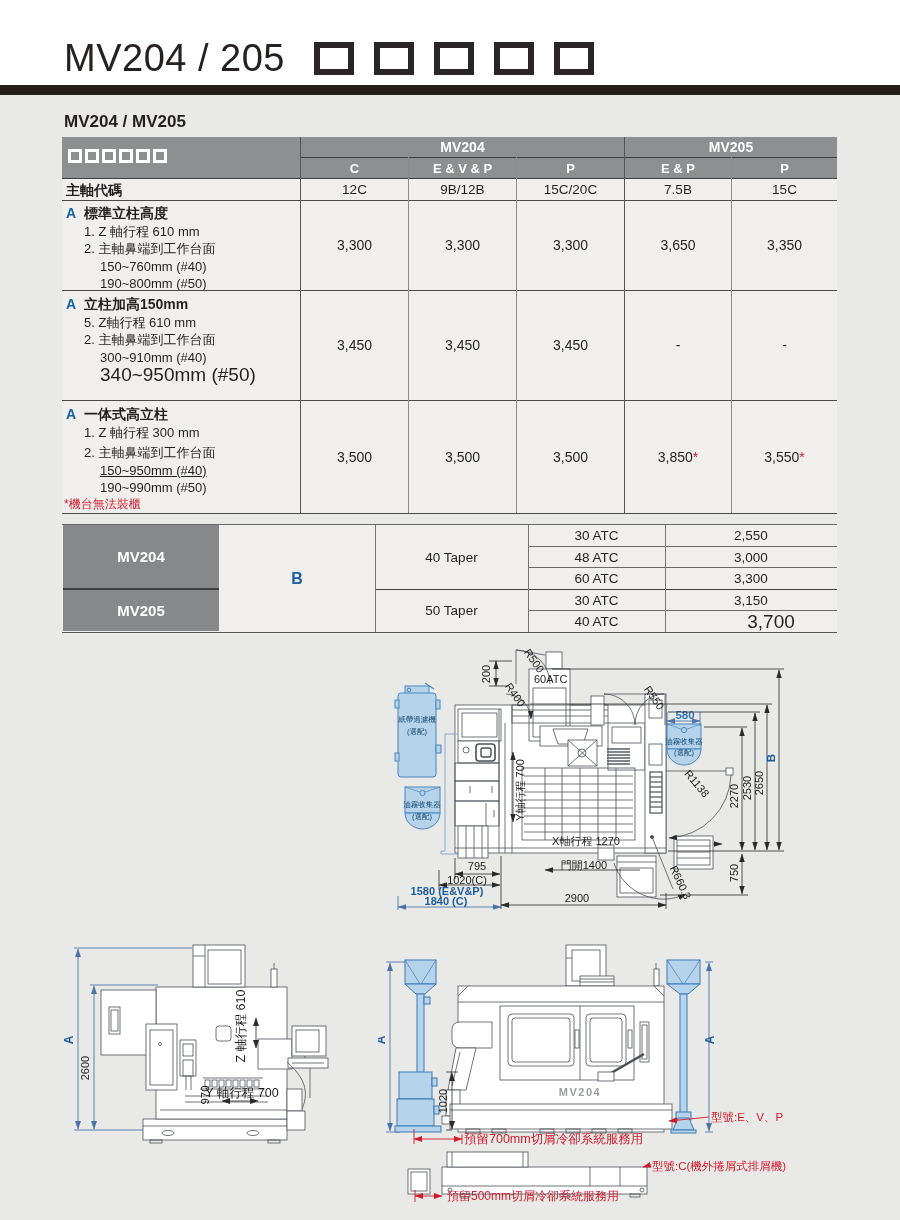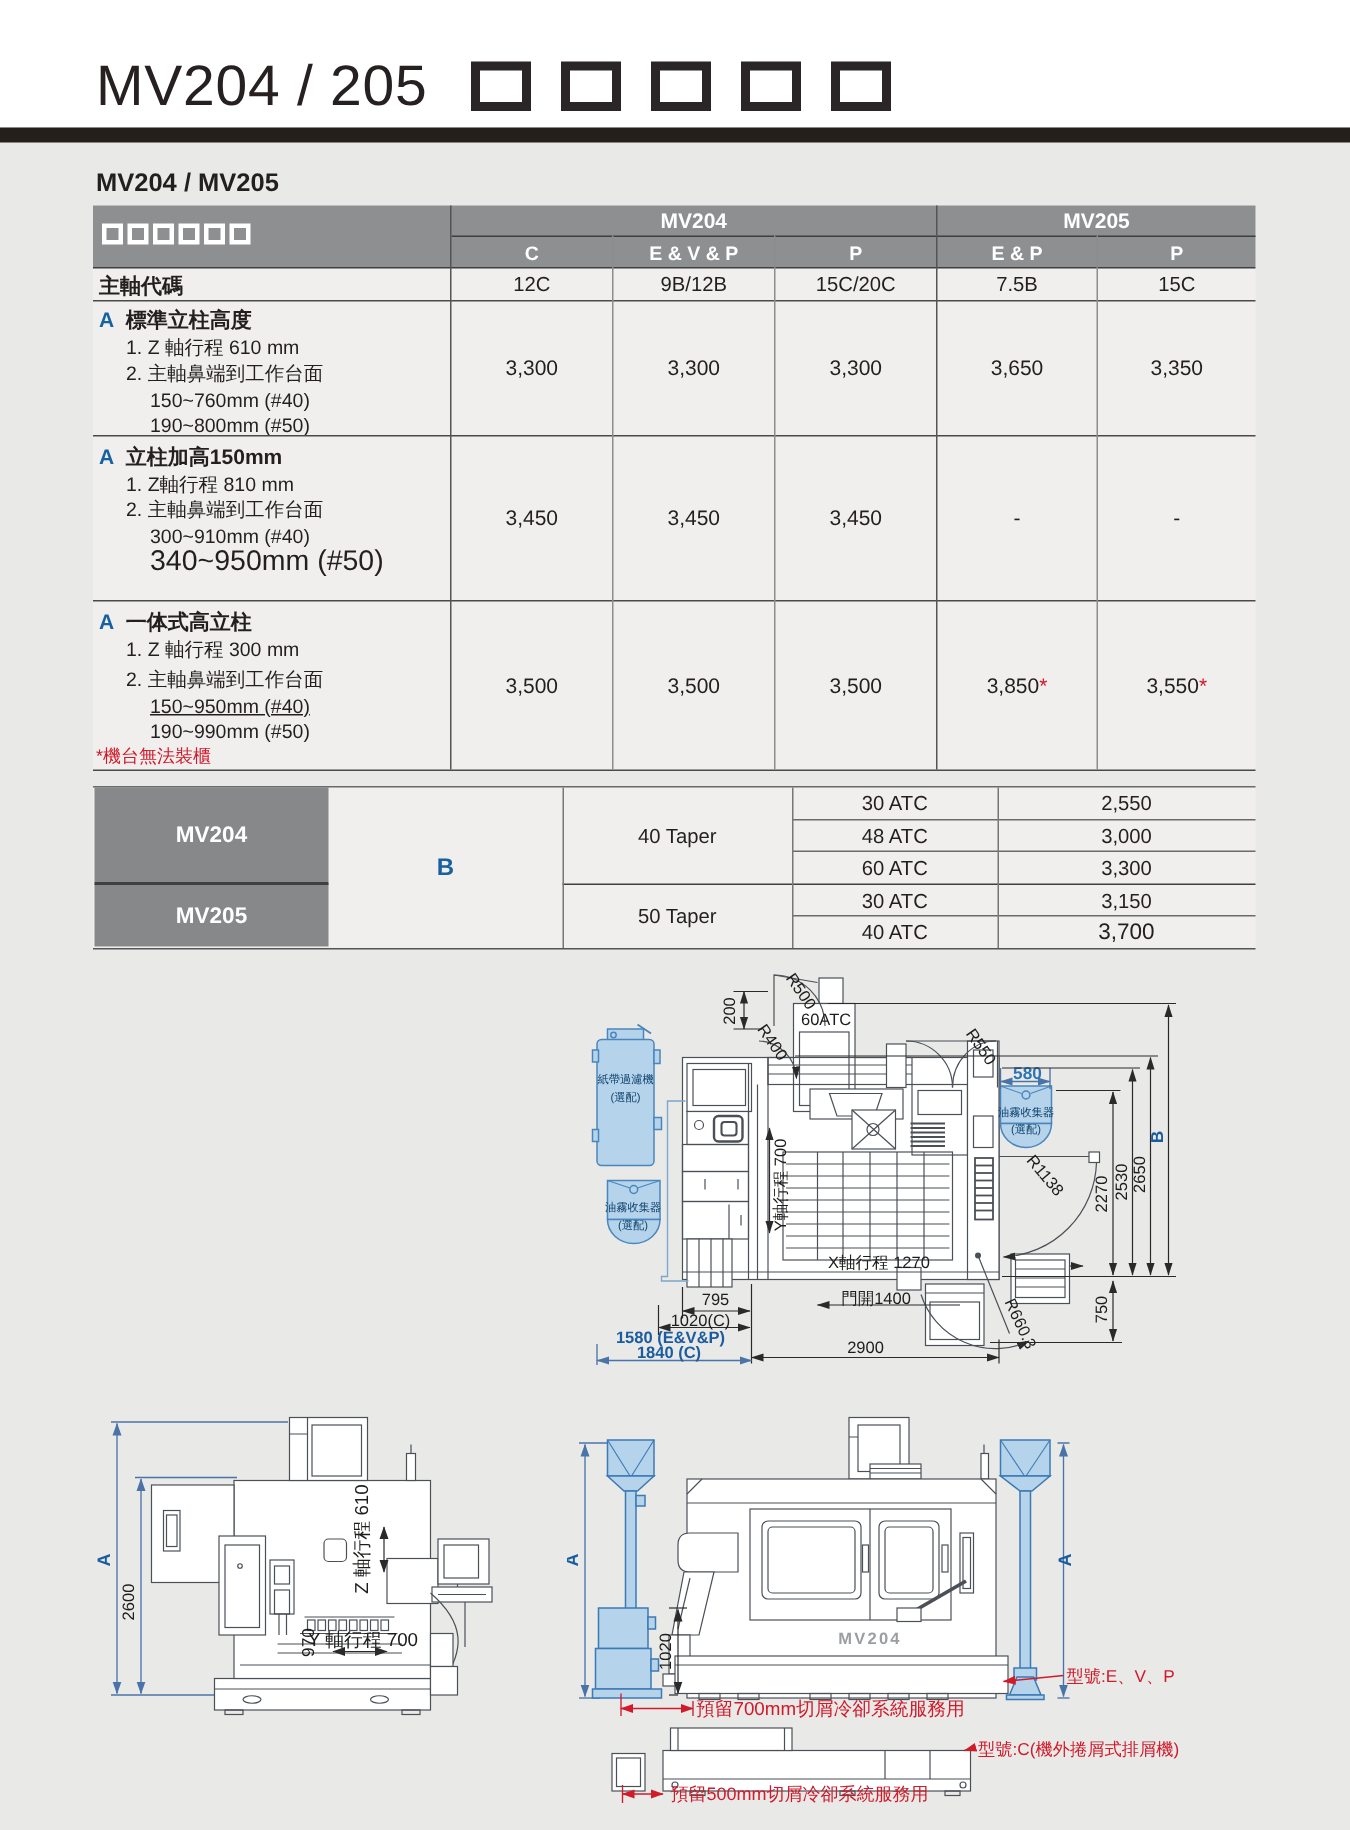--- a/index.html
+++ b/index.html
@@ -63,21 +63,21 @@
 </div>
 
 <div class="abs ctr" style="left:301px;top:200px;width:107px;height:90px;font-size:14px;color:#231f20;">3,300</div>
 <div class="abs ctr" style="left:409px;top:200px;width:107px;height:90px;font-size:14px;color:#231f20;">3,300</div>
 <div class="abs ctr" style="left:517px;top:200px;width:107px;height:90px;font-size:14px;color:#231f20;">3,300</div>
 <div class="abs ctr" style="left:625px;top:200px;width:106px;height:90px;font-size:14px;color:#231f20;">3,650</div>
 <div class="abs ctr" style="left:732px;top:200px;width:105px;height:90px;font-size:14px;color:#231f20;">3,350</div>
 
 <div class="abs" style="left:66px;top:296px;font-size:14px;color:#231f20;line-height:17.5px;">
   <div><b><span style="color:#1761a0;">A</span>&nbsp; <span style="font-weight:bold;">立柱加高150mm</span></b></div>
-  <div style="font-size:13px;padding-left:18px;">1. Z軸行程 810 mm</div>
+  <div style="font-size:13px;padding-left:18px;">5. Z軸行程 610 mm</div>
   <div style="font-size:13px;padding-left:18px;">2. 主軸鼻端到工作台面</div>
   <div style="font-size:13px;padding-left:34px;">300~910mm (#40)</div>
   <div style="font-size:19px;padding-left:34px;">340~950mm (#50)</div>
 </div>
 
 <div class="abs ctr" style="left:301px;top:290px;width:107px;height:110px;font-size:14px;color:#231f20;">3,450</div>
 <div class="abs ctr" style="left:409px;top:290px;width:107px;height:110px;font-size:14px;color:#231f20;">3,450</div>
 <div class="abs ctr" style="left:517px;top:290px;width:107px;height:110px;font-size:14px;color:#231f20;">3,450</div>
 <div class="abs ctr" style="left:625px;top:290px;width:106px;height:110px;font-size:14px;color:#231f20;">-</div>
 <div class="abs ctr" style="left:732px;top:290px;width:105px;height:110px;font-size:14px;color:#231f20;">-</div>
@@ -127,21 +127,21 @@
 <div class="abs ctr" style="left:528px;top:525px;width:137px;height:21px;font-size:13.5px;color:#231f20;">30 ATC</div>
 <div class="abs ctr" style="left:528px;top:546px;width:137px;height:22px;font-size:13.5px;color:#231f20;">48 ATC</div>
 <div class="abs ctr" style="left:528px;top:568px;width:137px;height:21px;font-size:13.5px;color:#231f20;">60 ATC</div>
 <div class="abs ctr" style="left:528px;top:589px;width:137px;height:22px;font-size:13.5px;color:#231f20;">30 ATC</div>
 <div class="abs ctr" style="left:528px;top:611px;width:137px;height:21px;font-size:13.5px;color:#231f20;">40 ATC</div>
 
 <div class="abs ctr" style="left:665px;top:525px;width:172px;height:21px;font-size:13.5px;color:#231f20;">2,550</div>
 <div class="abs ctr" style="left:665px;top:546px;width:172px;height:22px;font-size:13.5px;color:#231f20;">3,000</div>
 <div class="abs ctr" style="left:665px;top:568px;width:172px;height:21px;font-size:13.5px;color:#231f20;">3,300</div>
 <div class="abs ctr" style="left:665px;top:589px;width:172px;height:22px;font-size:13.5px;color:#231f20;">3,150</div>
-<div class="abs ctr" style="left:665px;top:611px;width:172px;height:21px;font-size:15px;color:#231f20;">3,700</div>
+<div class="abs ctr" style="left:665px;top:611px;width:172px;height:21px;font-size:19px;color:#231f20;padding-left:20px;">3,700</div>
 
 <div class="ln" style="left:62px;top:524px;width:775px;height:1px;background:#6a6a6a;"></div>
 <div class="ln" style="left:528px;top:546px;width:309px;height:1px;background:#6a6a6a;"></div>
 <div class="ln" style="left:528px;top:567px;width:309px;height:1px;background:#6a6a6a;"></div>
 <div class="ln" style="left:375px;top:589px;width:462px;height:1px;background:#3f3f3f;"></div>
 <div class="ln" style="left:528px;top:610px;width:309px;height:1px;background:#6a6a6a;"></div>
 <div class="ln" style="left:62px;top:632px;width:775px;height:1px;background:#555;"></div>
 <div class="vln" style="left:375px;top:525px;width:1px;height:107px;background:#777;"></div>
 <div class="vln" style="left:528px;top:525px;width:1px;height:107px;background:#777;"></div>
 <div class="vln" style="left:665px;top:525px;width:1px;height:107px;background:#777;"></div>

